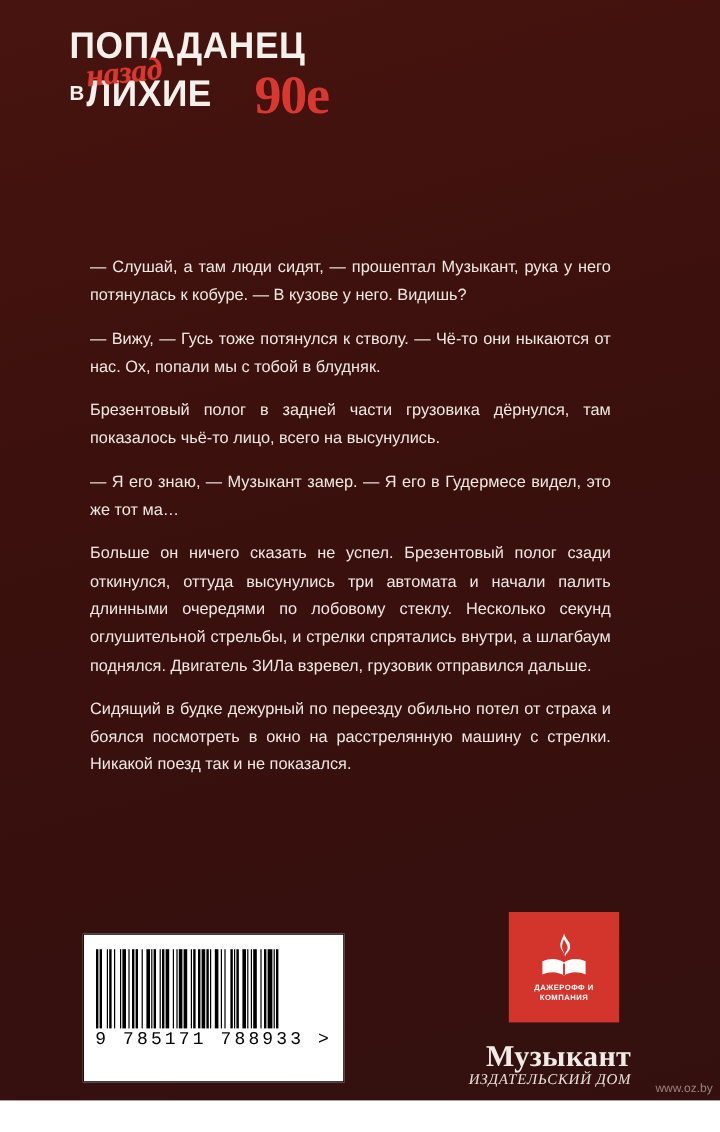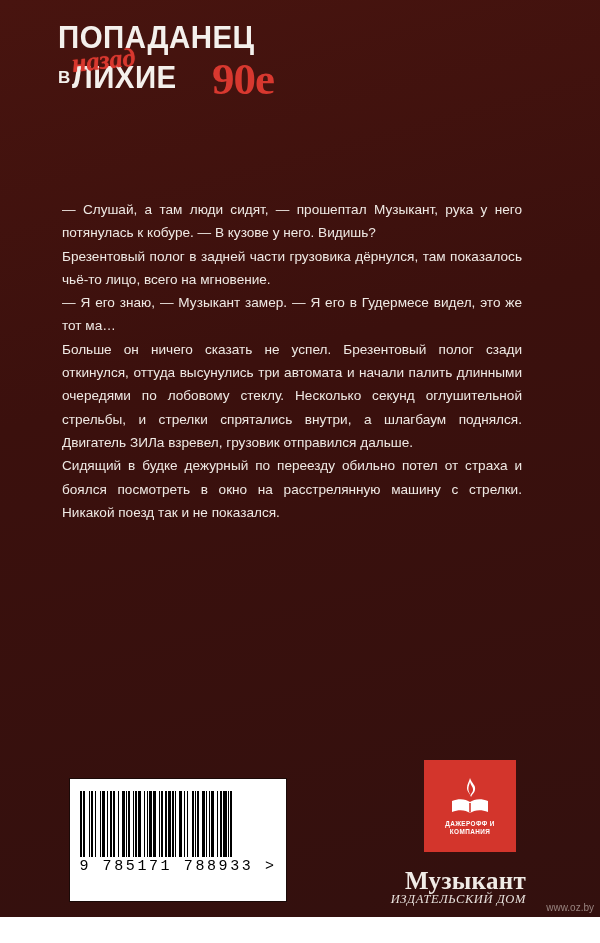--- a/index.html
+++ b/index.html
@@ -101,21 +101,21 @@
     top: 198px;
     width: 460px;
     color: #efe9e4;
     font-family: "Liberation Sans", sans-serif;
     font-size: 13.6px;
     line-height: 23.3px;
     text-align: justify;
     text-justify: inter-word;
   }
   .blurb p {
-    margin: 0;
+    margin: 13px;
   }
 
   
   .isbn-block {
     position: absolute;
     left: 69px;
     top: 778px;
     width: 218px;
     height: 124px;
     background: #ffffff;
@@ -221,21 +221,22 @@
   <div class="series-logo">
     <div class="series-line1">ПОПАДАНЕЦ</div>
     <div class="series-v">В</div>
     <div class="series-line2">ЛИХИЕ</div>
     <div class="series-nazad">назад</div>
     <div class="series-90e">90е</div>
   </div>
 
   <div class="blurb">
     <p>— Слушай, а там люди сидят, — прошептал Музыкант, рука у него потянулась к кобуре. — В кузове у него. Видишь?</p>
-    <p>Брезентовый полог в задней части грузовика дёрнулся, там показалось чьё-то лицо, всего на мгновение.</p>
+    <p>— Вижу, — Гусь тоже потянулся к стволу. — Чё-то они ныкаются от нас. Ох, попали мы с тобой в блудняк.</p>
+    <p>Брезентовый полог в задней части грузовика дёрнулся, там показалось чьё-то лицо, всего на высунулись.</p>
     <p>— Я его знаю, — Музыкант замер. — Я его в Гудермесе видел, это же тот ма…</p>
     <p>Больше он ничего сказать не успел. Брезентовый полог сзади откинулся, оттуда высунулись три автомата и начали палить длинными очередями по лобовому стеклу. Несколько секунд оглушительной стрельбы, и стрелки спрятались внутри, а шлагбаум поднялся. Двигатель ЗИЛа взревел, грузовик отправился дальше.</p>
     <p>Сидящий в будке дежурный по переезду обильно потел от страха и боялся посмотреть в окно на расстрелянную машину с стрелки. Никакой поезд так и не показался.</p>
   </div>
 
   <div class="isbn-block">
     <div class="barcode" id="barcode">
         <div class="bar" style="width: 2.2px; background: rgb(0, 0, 0);"></div>
         <div class="bar" style="width: 1.1px; background: transparent;"></div>
         <div class="bar" style="width: 2.2px; background: rgb(0, 0, 0);"></div>

